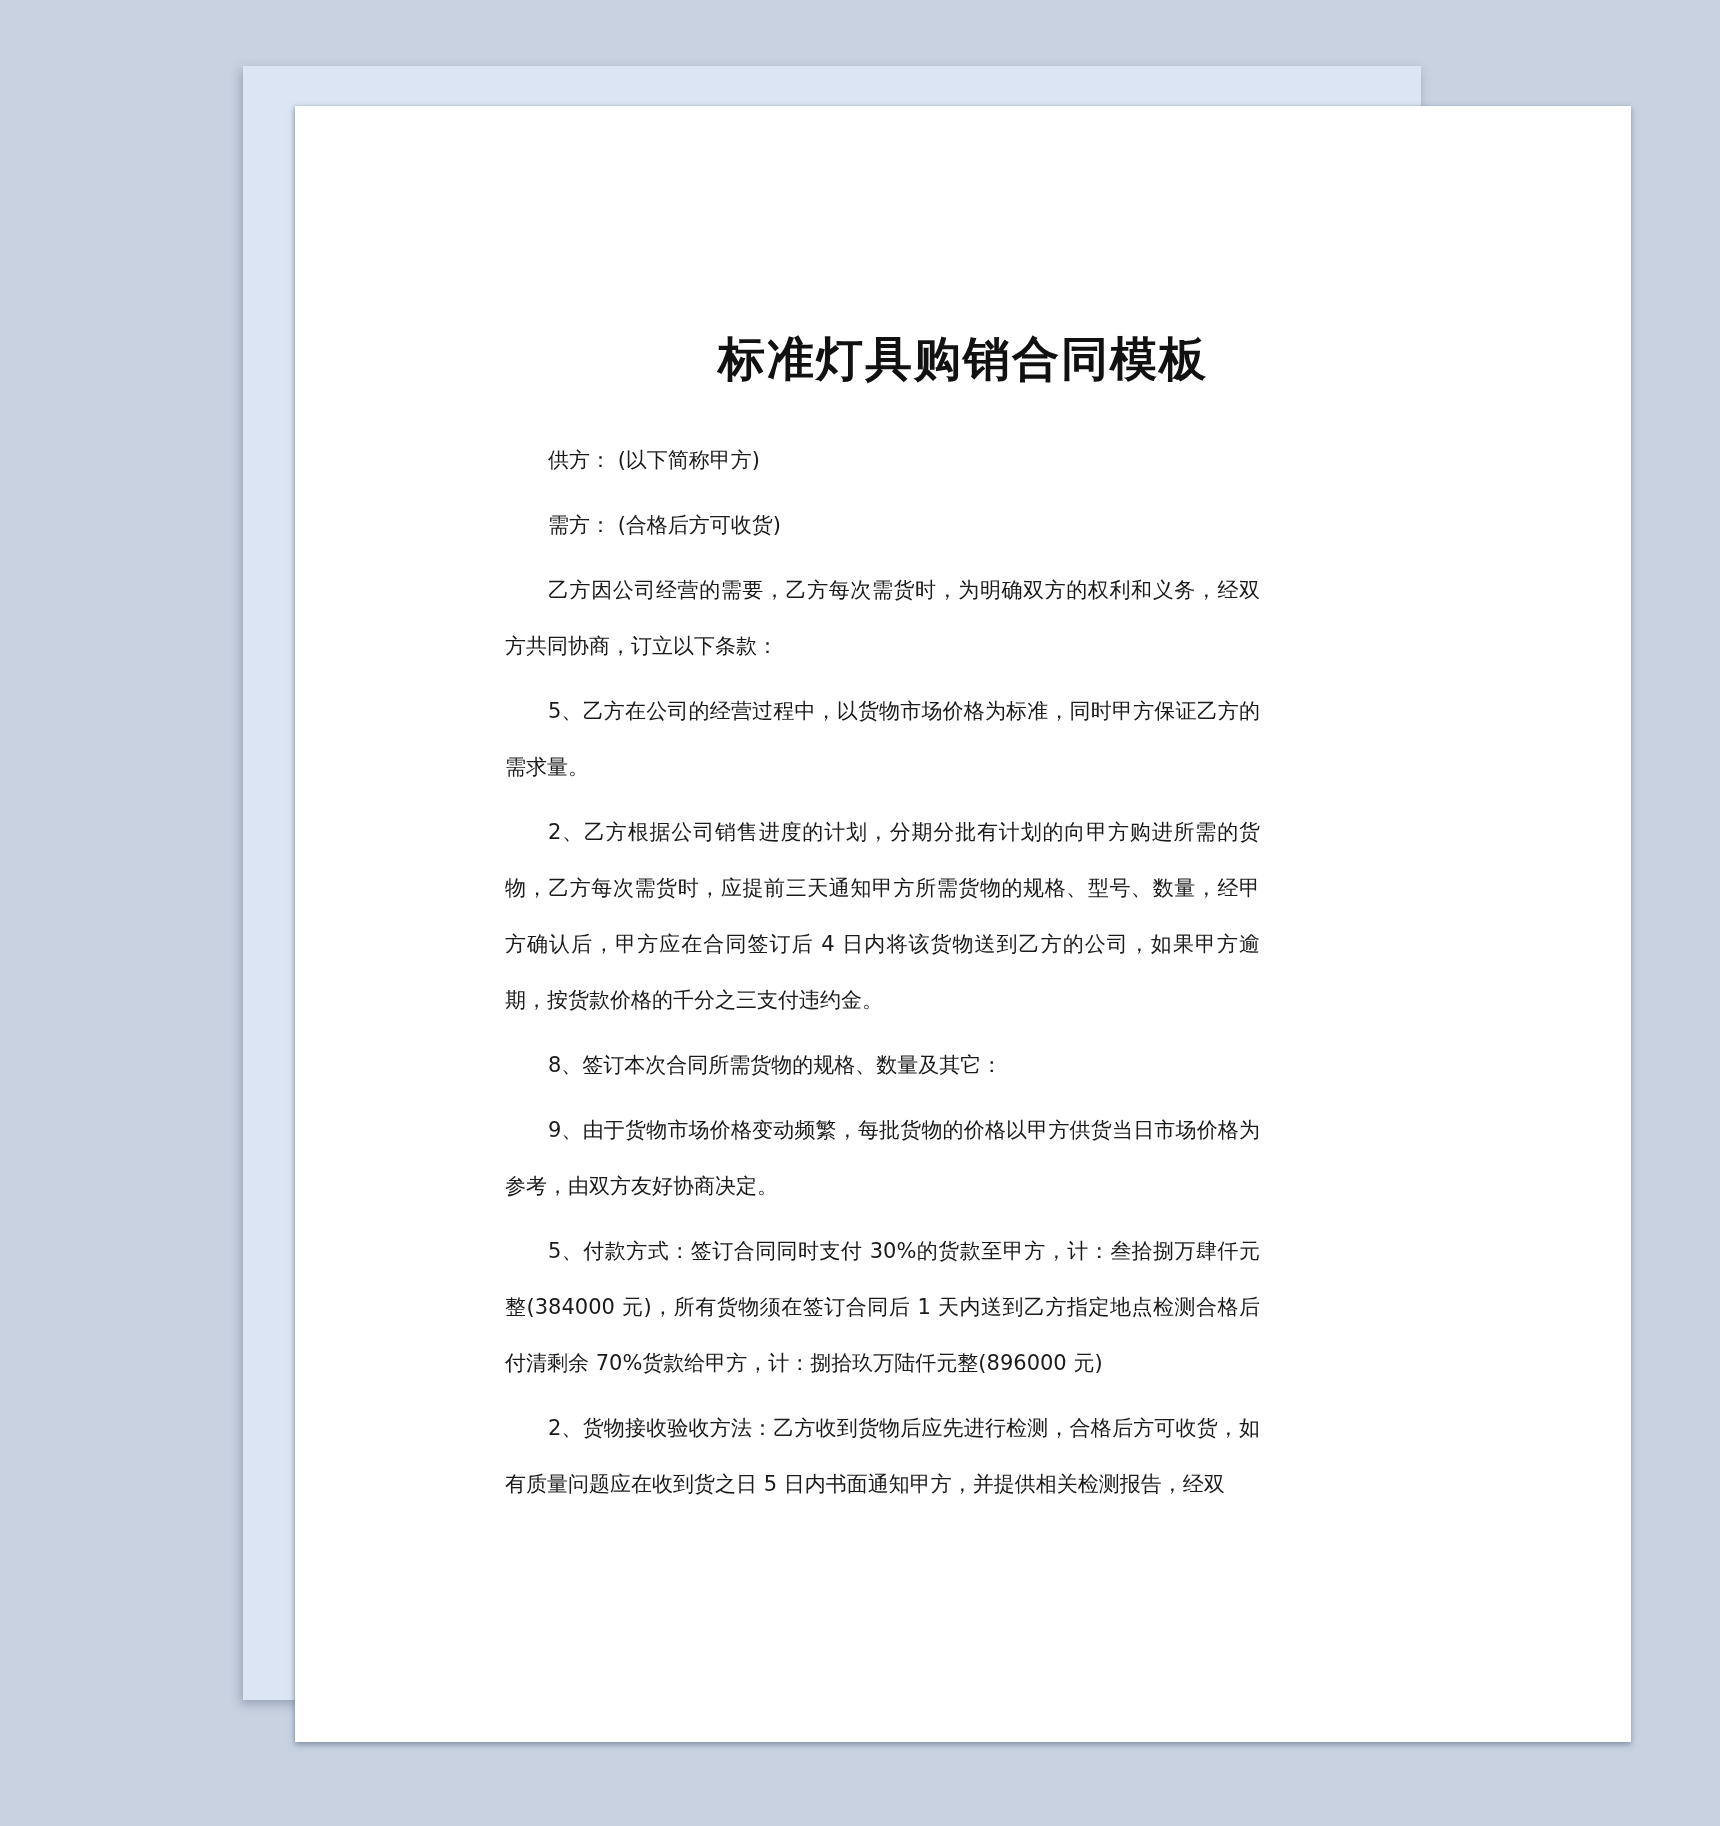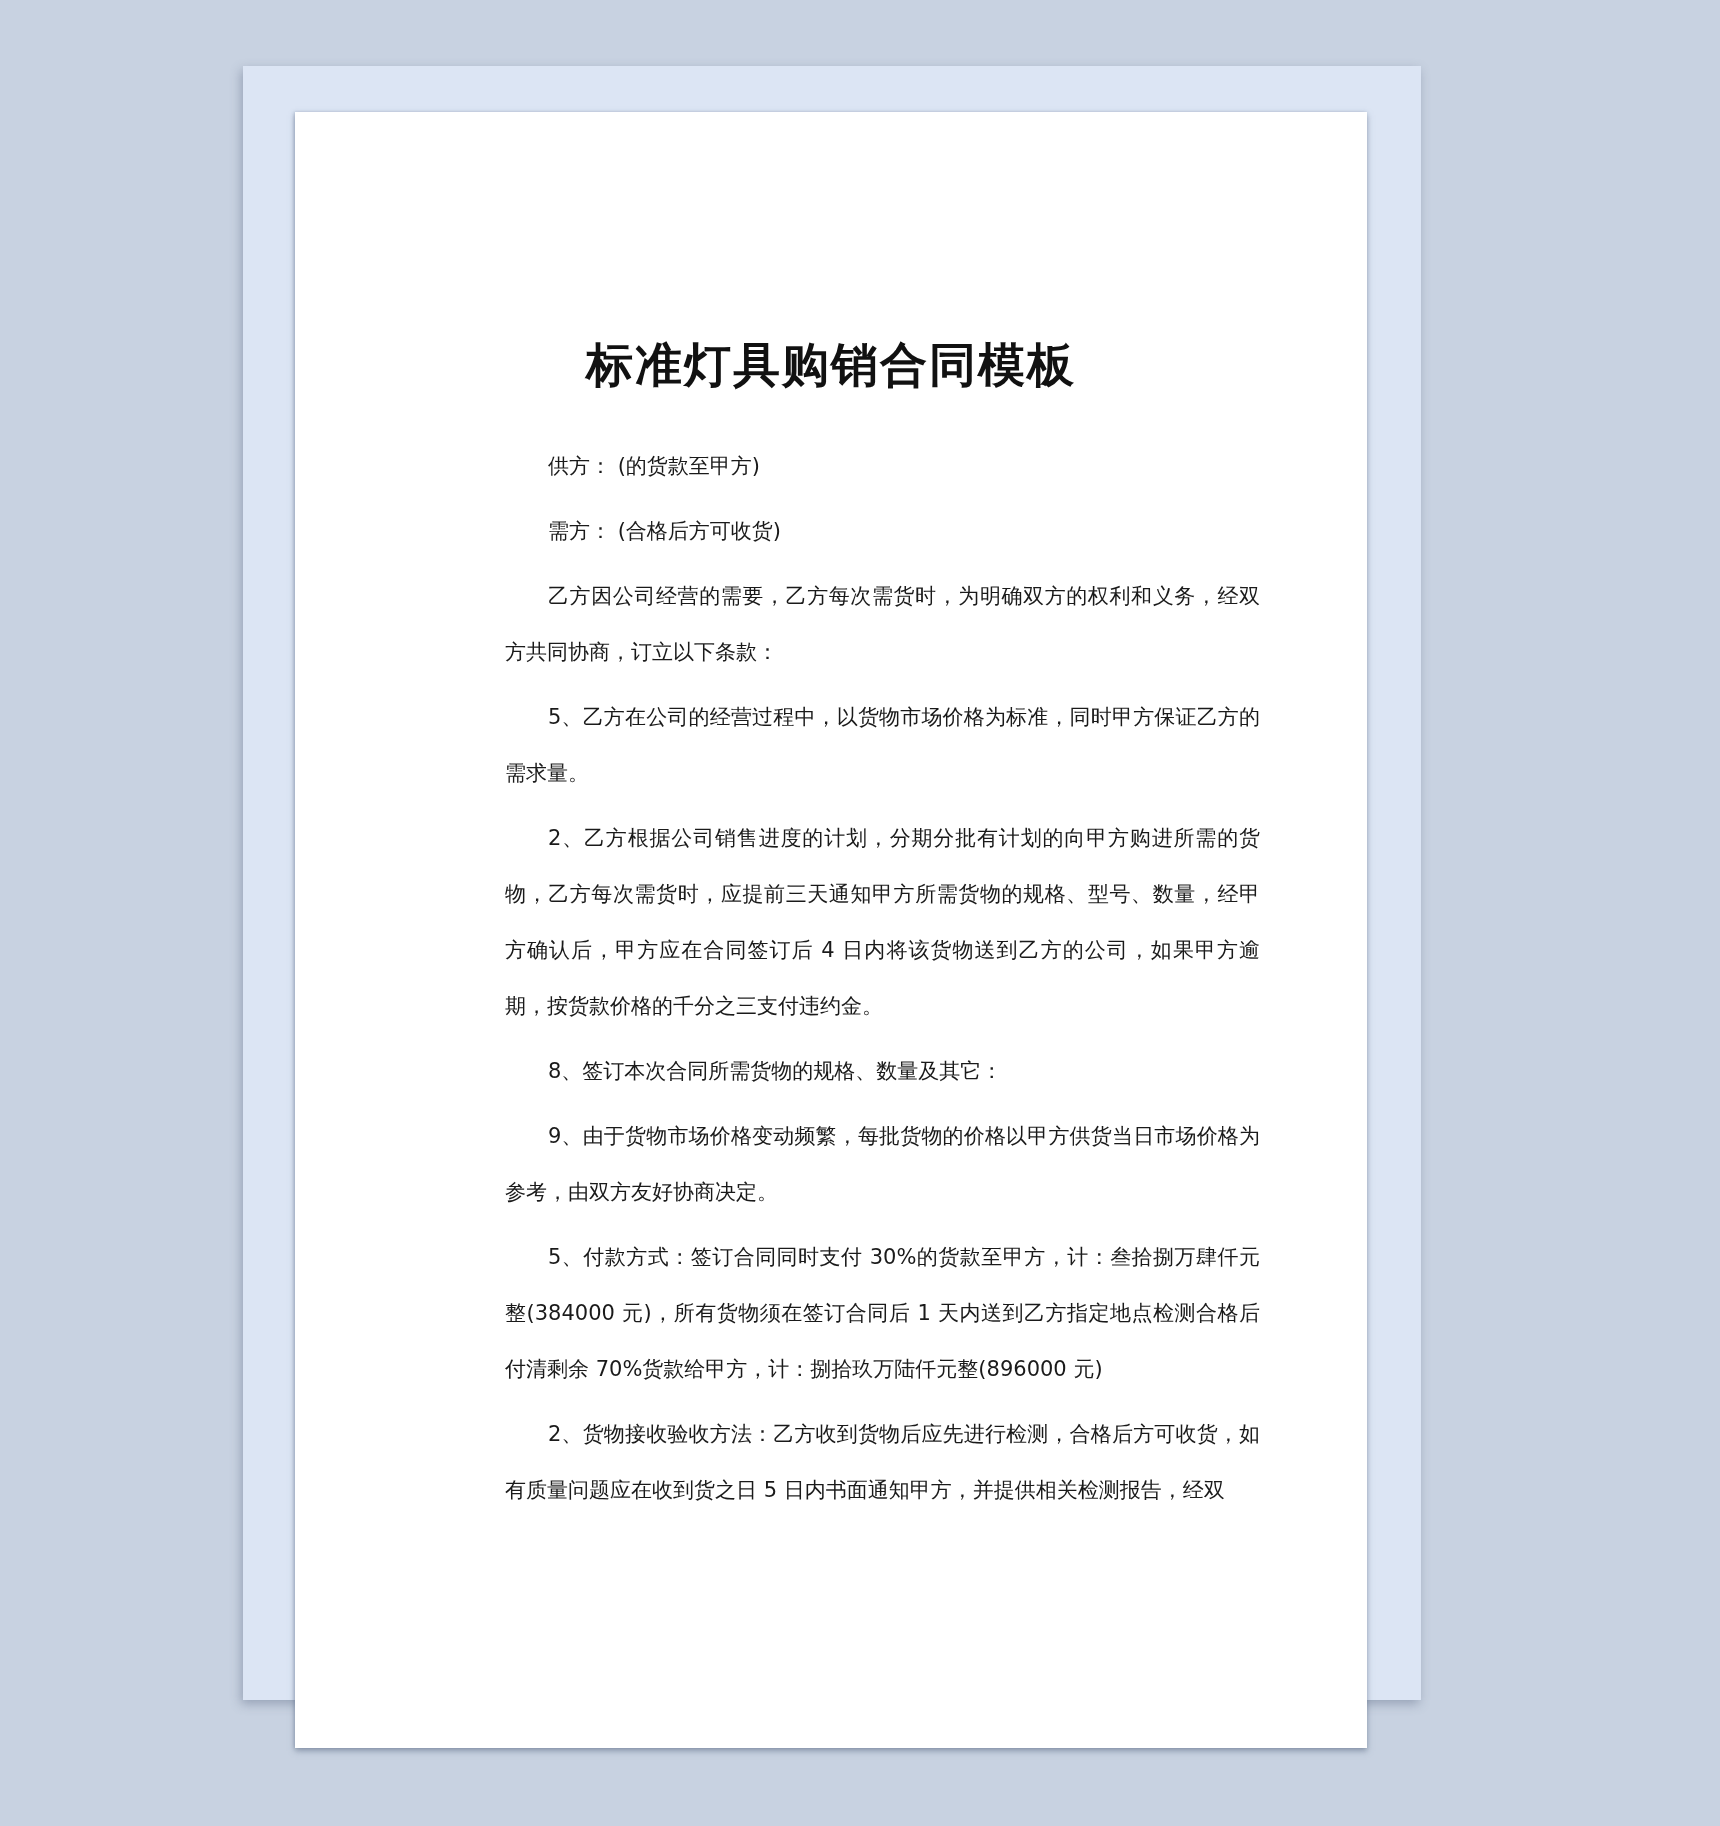--- a/index.html
+++ b/index.html
@@ -19,22 +19,22 @@
       left: 243px;
       top: 66px;
       width: 1178px;
       height: 1634px;
       background: #dce5f4;
       box-shadow: -2px 4px 10px rgba(90, 105, 130, 0.45);
     }
     .front-page {
       position: absolute;
       left: 295px;
-      top: 112px;
-      width: 1072px;
+      top: 106px;
+      width: 1336px;
       height: 1636px;
       background: #ffffff;
       box-shadow: 0 3px 6px rgba(90, 105, 130, 0.55), -1px 0 3px rgba(120, 135, 160, 0.35);
     }
     .doc-title {
       position: absolute;
       left: 0;
       width: 100%;
       top: 222px;
       text-align: center;
@@ -63,21 +63,21 @@
   </style>
 </head>
 <body>
 
 <div class="back-page"></div>
 
 <div class="front-page">
   <div class="doc-title">标准灯具购销合同模板</div>
 
   <div class="doc-body">
-    <p class="para indent">供方：  (的货款至甲方)</p>
+    <p class="para indent">供方：  (以下简称甲方)</p>
     <p class="para indent">需方：  (合格后方可收货)</p>
     <p class="para indent">乙方因公司经营的需要，乙方每次需货时，为明确双方的权利和义务，经双方共同协商，订立以下条款：</p>
     <p class="para indent">5、乙方在公司的经营过程中，以货物市场价格为标准，同时甲方保证乙方的需求量。</p>
     <p class="para indent">2、乙方根据公司销售进度的计划，分期分批有计划的向甲方购进所需的货物，乙方每次需货时，应提前三天通知甲方所需货物的规格、型号、数量，经甲方确认后，甲方应在合同签订后 4 日内将该货物送到乙方的公司，如果甲方逾期，按货款价格的千分之三支付违约金。</p>
     <p class="para indent">8、签订本次合同所需货物的规格、数量及其它：</p>
     <p class="para indent">9、由于货物市场价格变动频繁，每批货物的价格以甲方供货当日市场价格为参考，由双方友好协商决定。</p>
     <p class="para indent">5、付款方式：签订合同同时支付 30%的货款至甲方，计：叁拾捌万肆仟元整(384000 元)，所有货物须在签订合同后 1 天内送到乙方指定地点检测合格后付清剩余 70%货款给甲方，计：捌拾玖万陆仟元整(896000 元)</p>
     <p class="para indent">2、货物接收验收方法：乙方收到货物后应先进行检测，合格后方可收货，如有质量问题应在收到货之日 5 日内书面通知甲方，并提供相关检测报告，经双</p>
   </div>
 </div>

